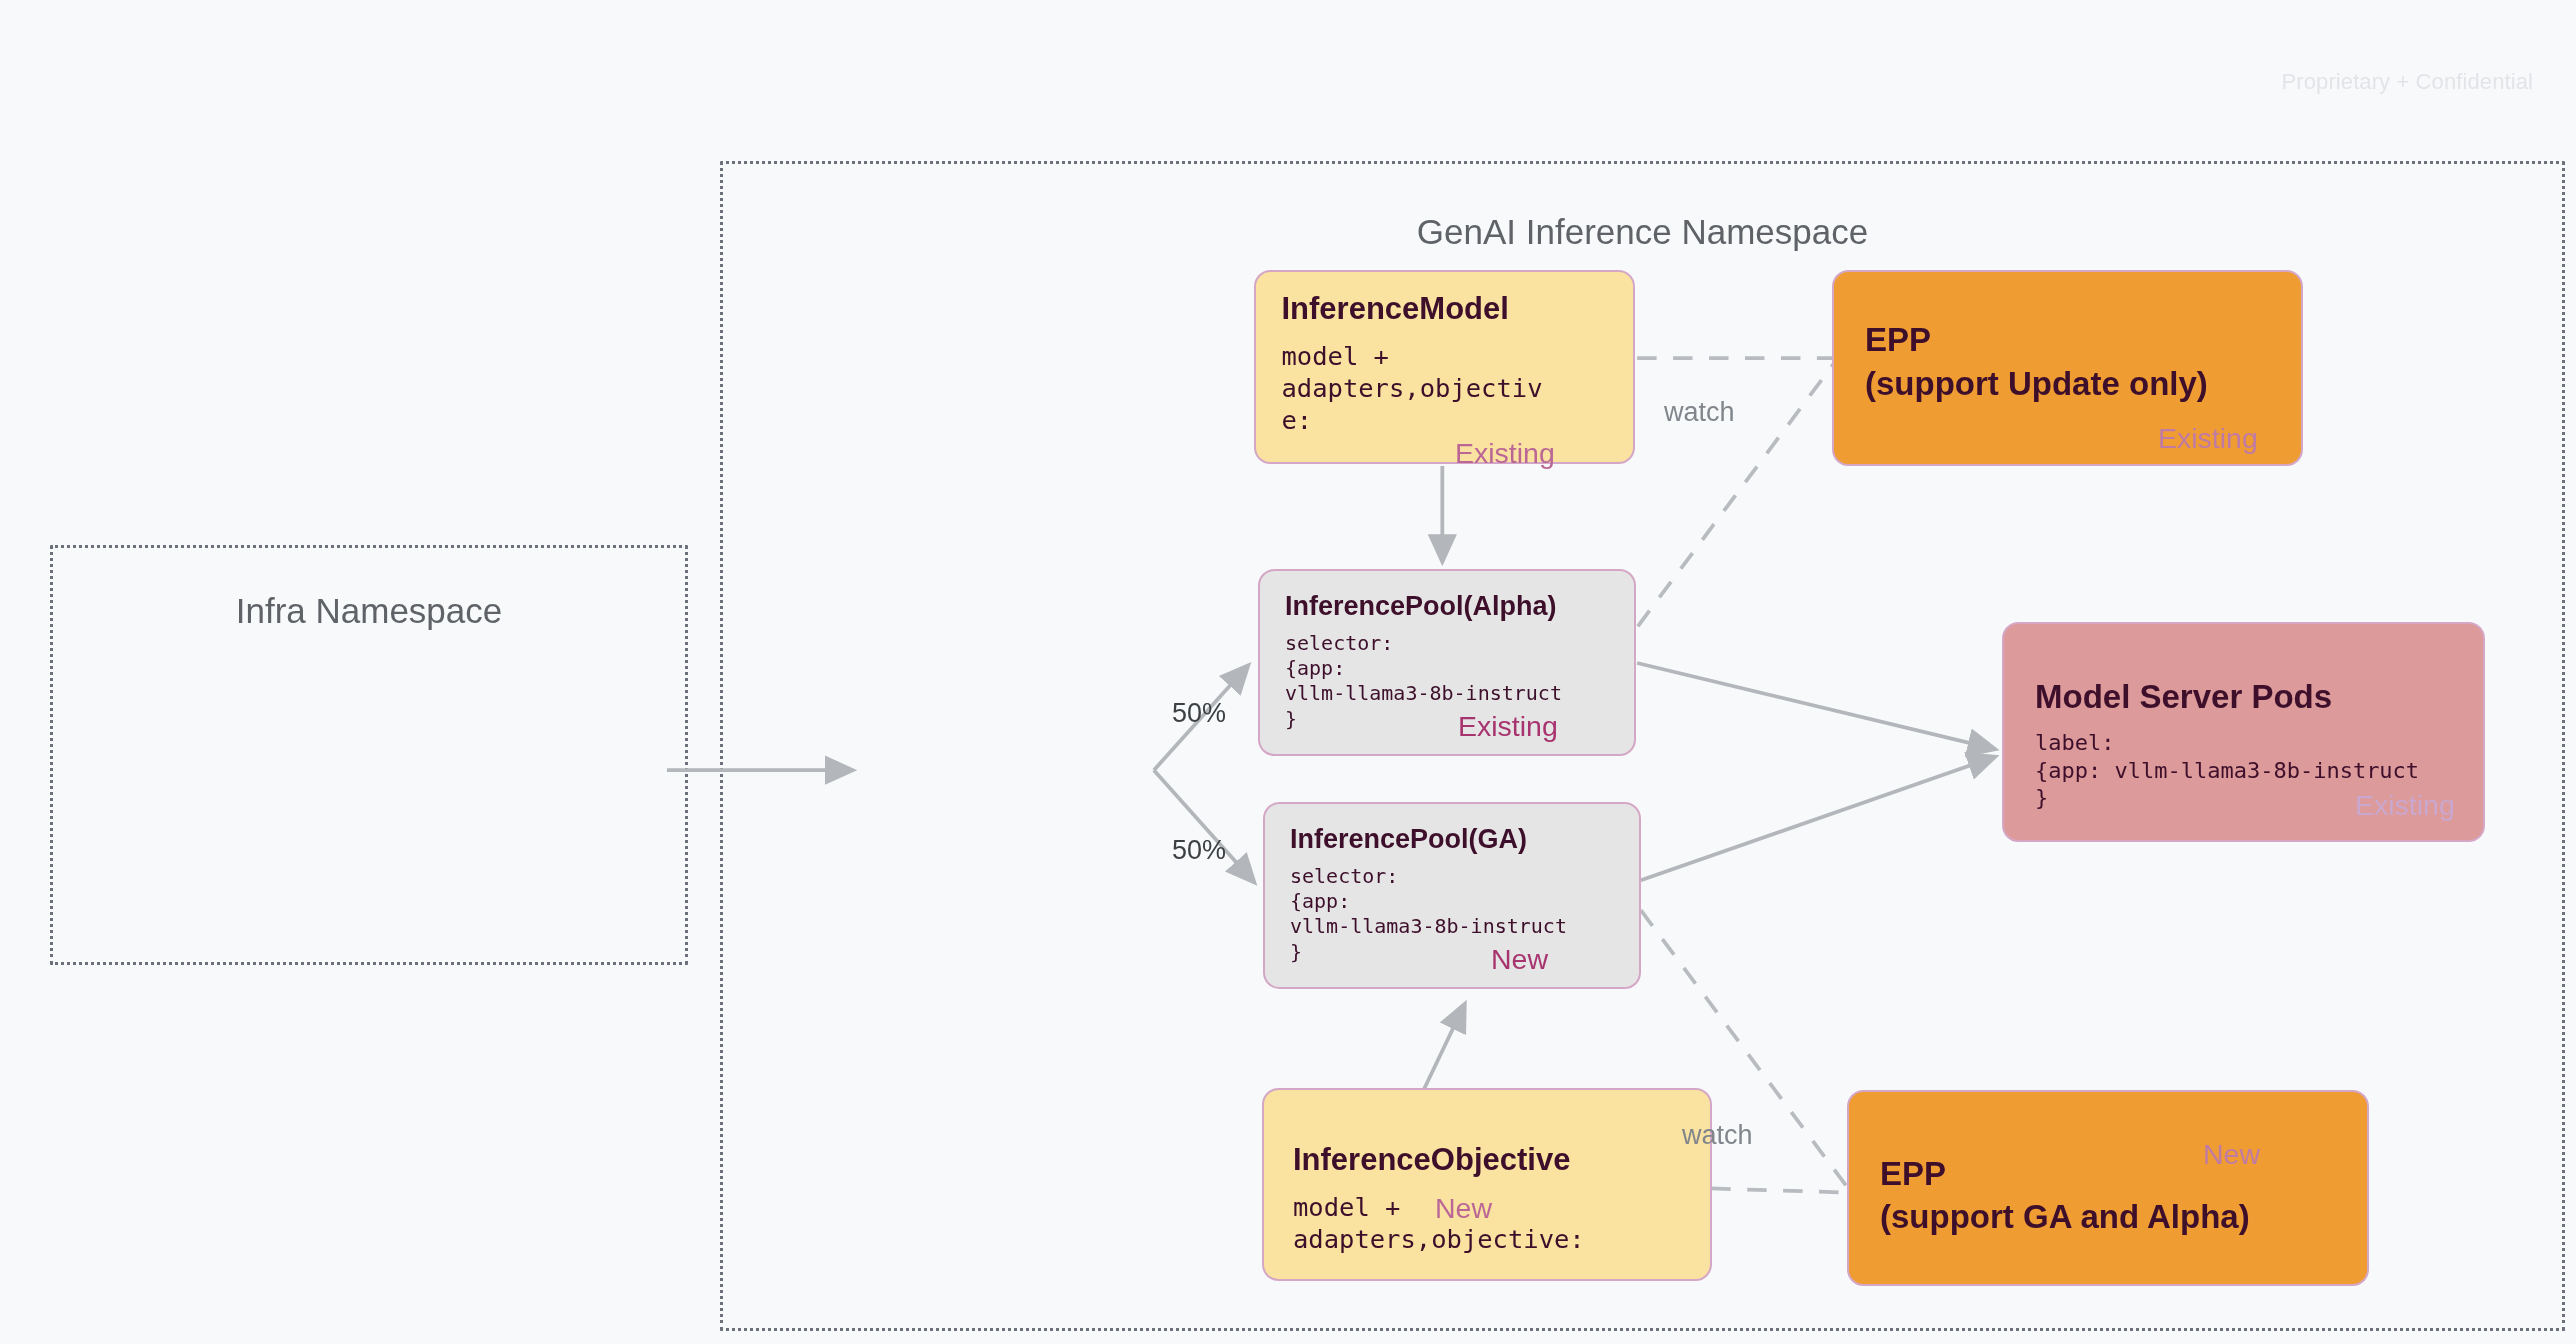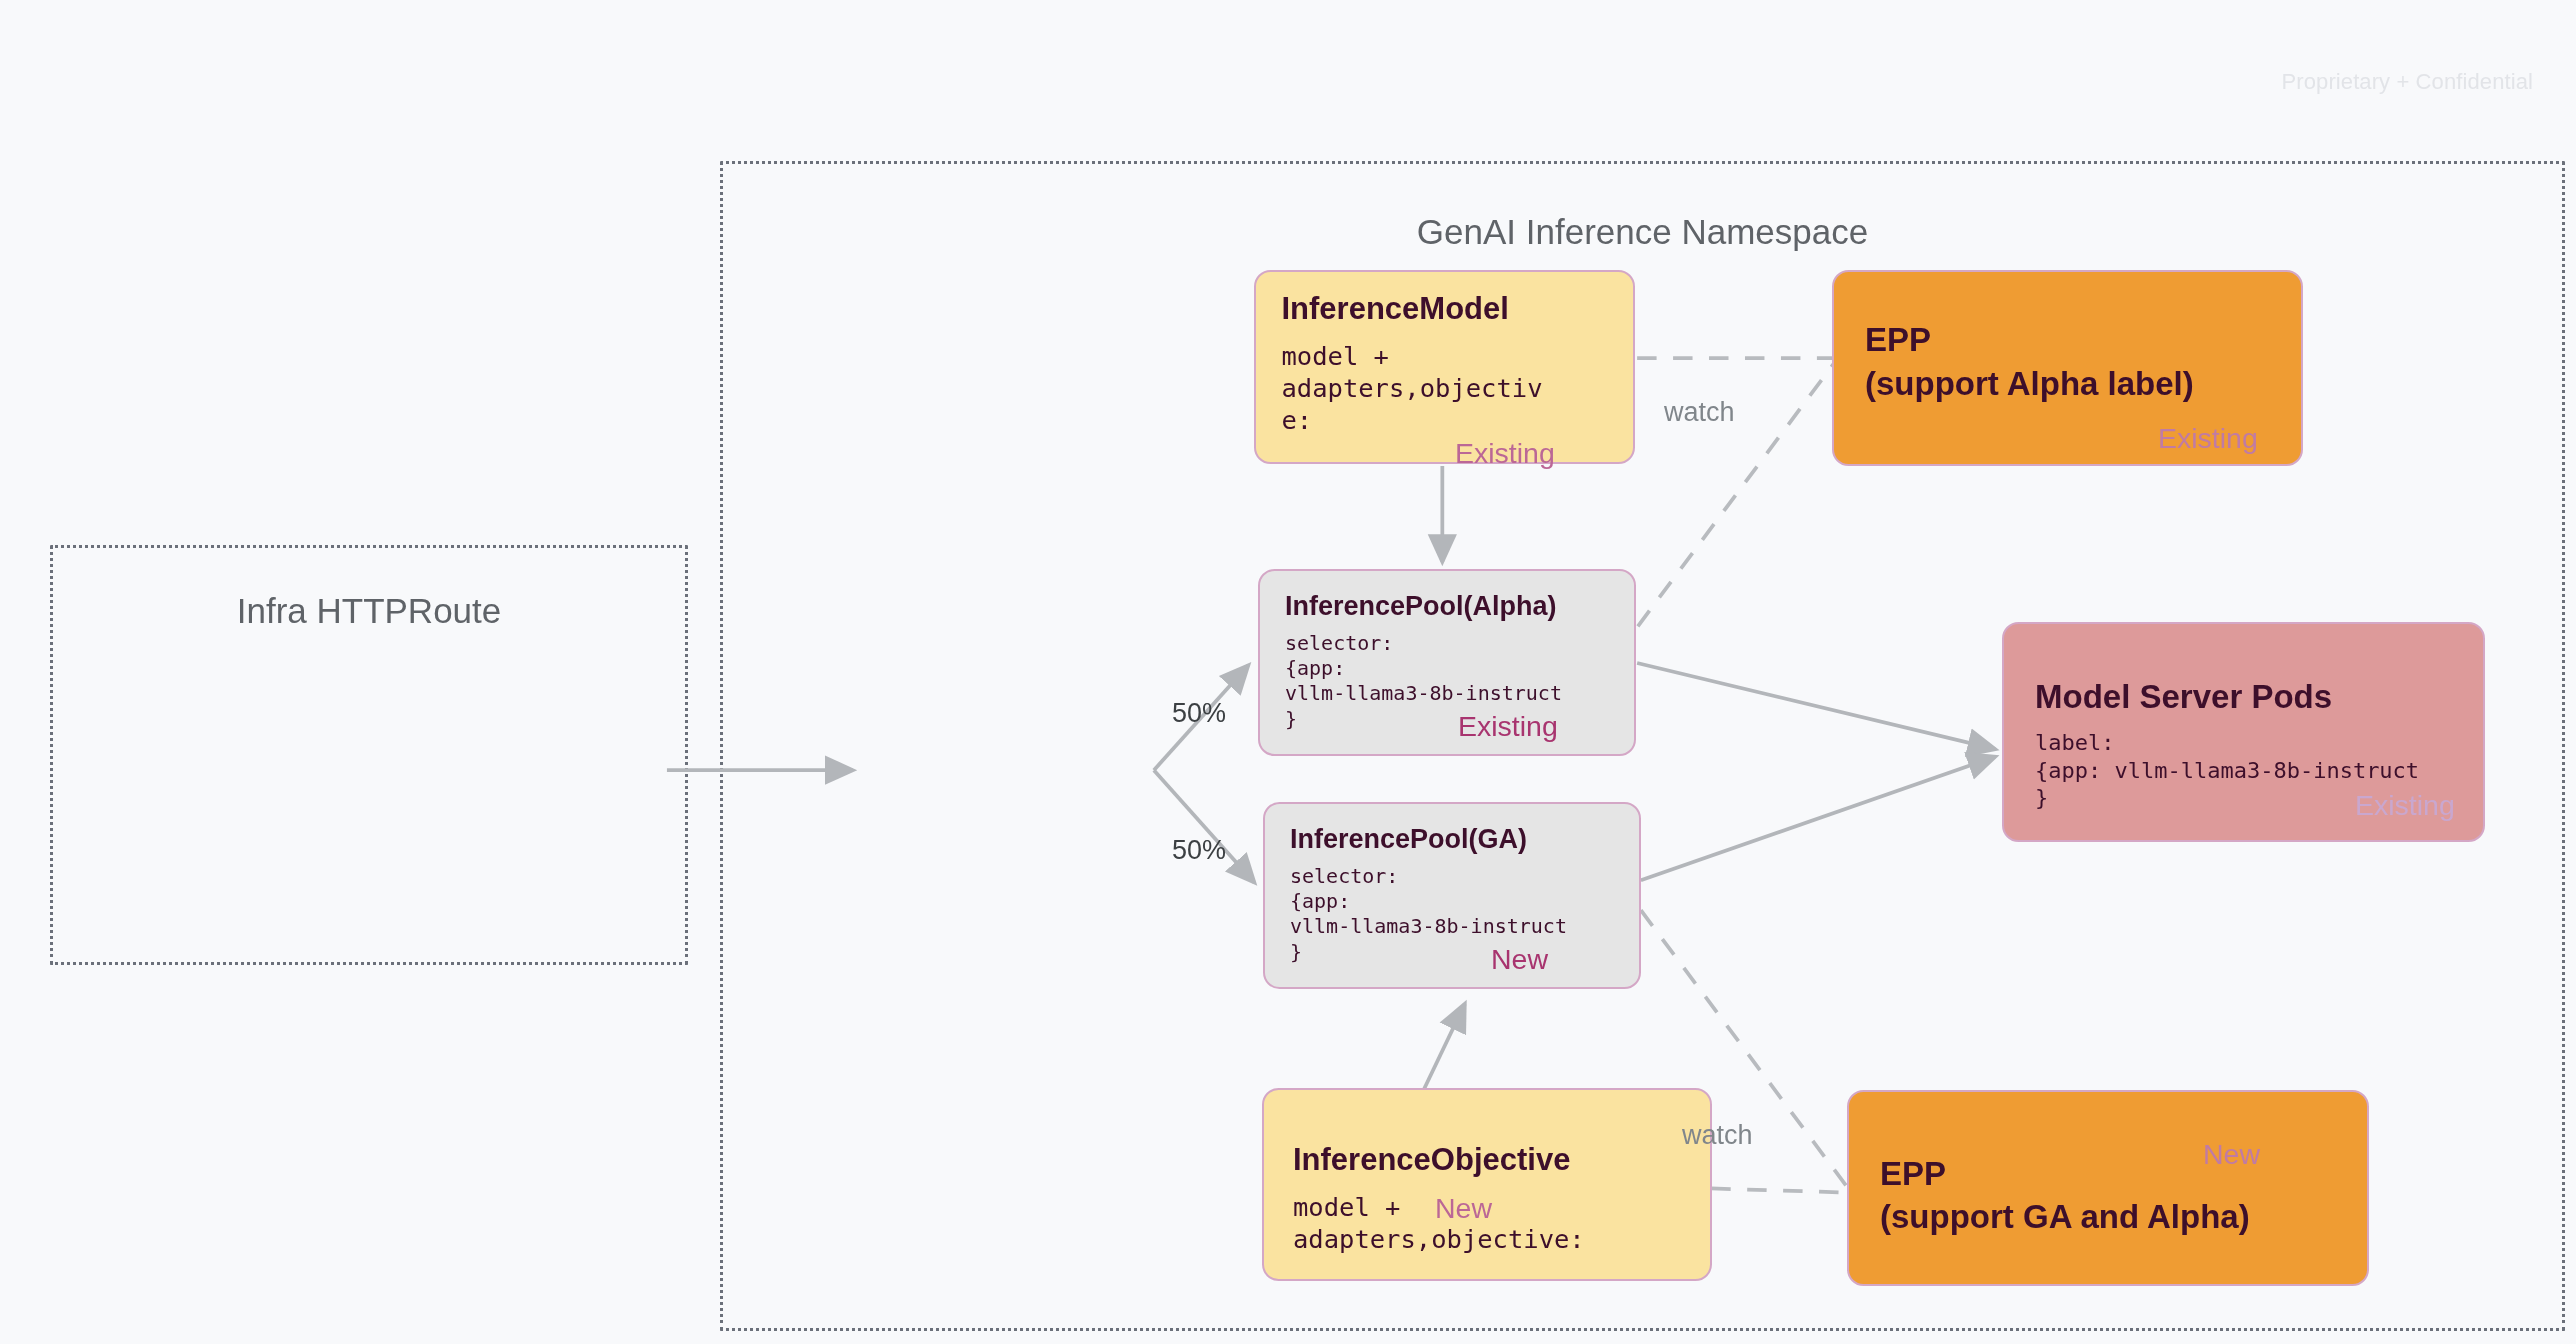--- a/index.html
+++ b/index.html
@@ -143,21 +143,21 @@
   .edge-label.muted { color: #80868b; }
 </style>
 </head>
 <body>
 
 <div id="stage">
 
   <div class="watermark">Proprietary + Confidential</div>
 
   <div class="namespace" style="left:50px; top:545px; width:638px; height:420px;">
-    <div class="ns-title" style="top:43px;">Infra HTTPRoute</div>
+    <div class="ns-title" style="top:43px;">Infra Namespace</div>
   </div>
 
   <div class="namespace" style="left:720px; top:161px; width:1845px; height:1170px;">
     <div class="ns-title" style="top:48px;">GenAI Inference Namespace</div>
   </div>
 
   <svg id="wires" viewBox="0 0 3438 1794">
     <defs>
       <marker id="ah" markerWidth="9" markerHeight="9" refX="7.4" refY="4.5" orient="auto" markerUnits="strokeWidth">
         <path d="M0,0.6 L8.6,4.5 L0,8.4 z" fill="#b3b6ba"></path>
@@ -192,21 +192,21 @@
   <div class="node n-yellow" style="left:1254px; top:270px; width:381px; height:194px;">
     <div class="title" style="left:25.5px; top:20px; font-size:31px;">InferenceModel</div>
     <div class="mono" style="left:25.5px; top:68px; font-size:25.5px;">model +
 adapters,objectiv
 e:</div>
     <div class="tag" style="left:199px; top:165px; font-size:28.5px;">Existing</div>
   </div>
 
   <div class="node n-orange" style="left:1832px; top:270px; width:471px; height:196px;">
     <div class="title" style="left:31px; top:50px; font-size:33px;">EPP</div>
-    <div class="title" style="left:31px; top:94px; font-size:33px;">(support Alpha label)</div>
+    <div class="title" style="left:31px; top:94px; font-size:33px;">(support Update only)</div>
     <div class="tag" style="left:324px; top:150px; font-size:28.5px;">Existing</div>
   </div>
 
   <div class="node n-pink" style="left:1258px; top:569px; width:378px; height:187px;">
     <div class="title" style="left:25px; top:20px; font-size:27px;">InferencePool(Alpha)</div>
     <div class="mono" style="left:25px; top:60px; font-size:20px;">selector:
 {app:
 vllm-llama3-8b-instruct
 }</div>
     <div class="tag" style="left:198px; top:139px; font-size:28.5px;">Existing</div>

